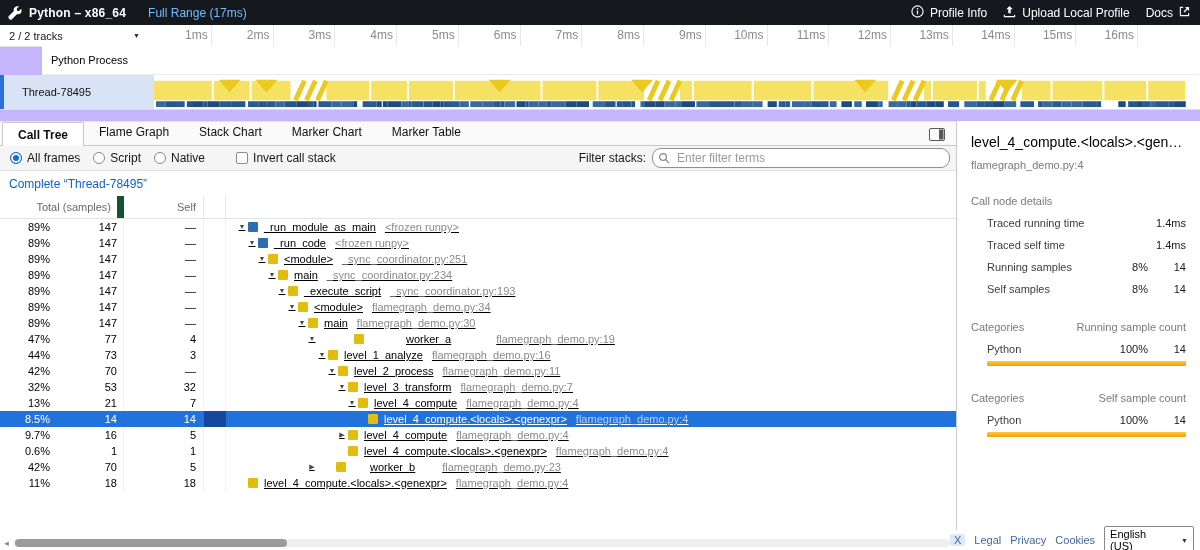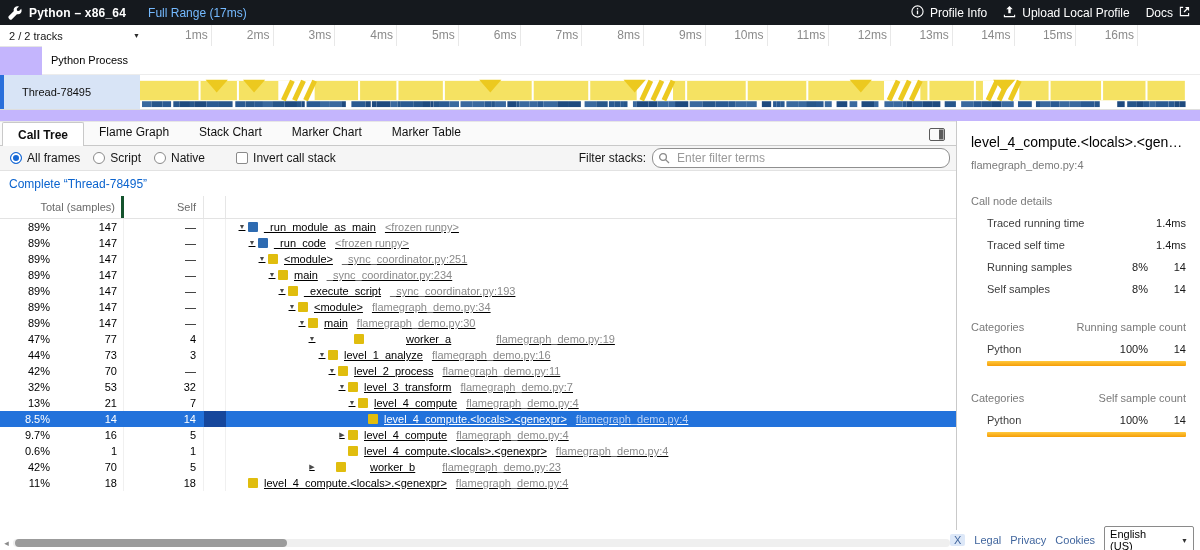--- a/index.html
+++ b/index.html
@@ -23,21 +23,21 @@
   .dd-arrow { margin-left:auto; font-size:7px; color:#2b2b2b; }
   .ruler-ticks { position:absolute; left:150px; top:0; bottom:0; width:988px; display:flex; }
   .rtick { flex:1; border-right:1px solid #e8e8e8; font-size:12px; color:#8a8a8a; text-align:right;
     padding-right:3px; line-height:20px; }
 
   
   .process-row { position:absolute; top:46px; left:0; right:0; height:29px; background:#fff;
     border-bottom:1px solid #ececec; display:flex; align-items:center; padding-left:9px; font-size:11px; color:#000; cursor:pointer;margin-left:42px; }
   .thread-row { position:absolute; top:75px; left:0; right:0; height:35px; display:flex; border-bottom:1px solid #dedede; cursor:pointer; }
   .accent { position:absolute; left:0; top:0; bottom:0; width:4px; background:#2a6fdb; }
-  .thread-label { width:136px; margin-left:4px; background:#d8e4f6; font-size:11px; color:#101010;
+  .thread-label { width:150px; margin-left:4px; background:#d8e4f6; font-size:11px; color:#101010;
     display:flex; align-items:center; padding-left:18px; }
   .track-canvas { flex:1; position:relative; background:#fff; }
   #track-svg { position:absolute; left:0; top:0; width:100%; height:100%; }
 
   
   .tabs { position:absolute; top:121px; left:0; width:956px; height:25px; background:#fafafa;
     border-top:1px solid #e6e6e6; border-bottom:1px solid #c9c9c9; display:flex; align-items:flex-end; padding-left:2px; }
   .tab { font-size:12px; color:#0f0f0f; padding:0 15px; height:24px; line-height:23px; cursor:pointer; }
   .tab.active { background:#fff; border:1px solid #c9c9c9; border-bottom:none; margin-bottom:-1px;
     line-height:24px; border-radius:2px 2px 0 0;font-weight:bold; }
@@ -60,21 +60,21 @@
   .search-ic { position:absolute; left:6px; top:4px; line-height:0; }
 
   
   .breadcrumb { position:absolute; top:171px; left:0; width:956px; height:25px; background:#fff;
     display:flex; align-items:center; padding-left:9px; font-size:12px; }
   .breadcrumb a { color:#0a63ce; text-decoration:none; cursor:pointer; }
 
   
   .table-header { position:absolute; top:196px; left:0; width:956px; height:23px; background:#fff;
     border-bottom:1px solid #e3e3e3; display:flex; font-size:11px; color:#6a6a6a; }
-  .th-total { width:124px; text-align:right; padding-right:6px; line-height:22px; border-right:3px solid #14532d; }
+  .th-total { width:124px; text-align:right; padding-right:6px; line-height:22px; border-right:7px solid #14532d; }
   .th-self { width:80px; text-align:right; padding-right:7px; line-height:22px; border-right:1px solid #e6e6e6; }
   .th-gutter { width:22px; border-right:1px solid #e6e6e6; }
   .tree-rows { position:absolute; top:219px; left:0; width:956px; bottom:15px; background:#fff; overflow:hidden; }
   .row { display:flex; height:16px; font-size:11px; color:#000; align-items:stretch; line-height:16px; }
   .c-total { width:124px; display:flex; padding-right:6px; border-right:1px solid #f0f0f0; }
   .c-pct { width:50px; text-align:right; }
   .c-cnt { flex:1; text-align:right; }
   .c-self { width:80px; text-align:right; padding-right:7px; border-right:1px solid #f0f0f0; }
   .c-gutter { width:22px; border-right:1px solid #f0f0f0; }
   .c-tree { flex:1; display:flex; align-items:center; white-space:nowrap; overflow:hidden;text-decoration:underline; }

